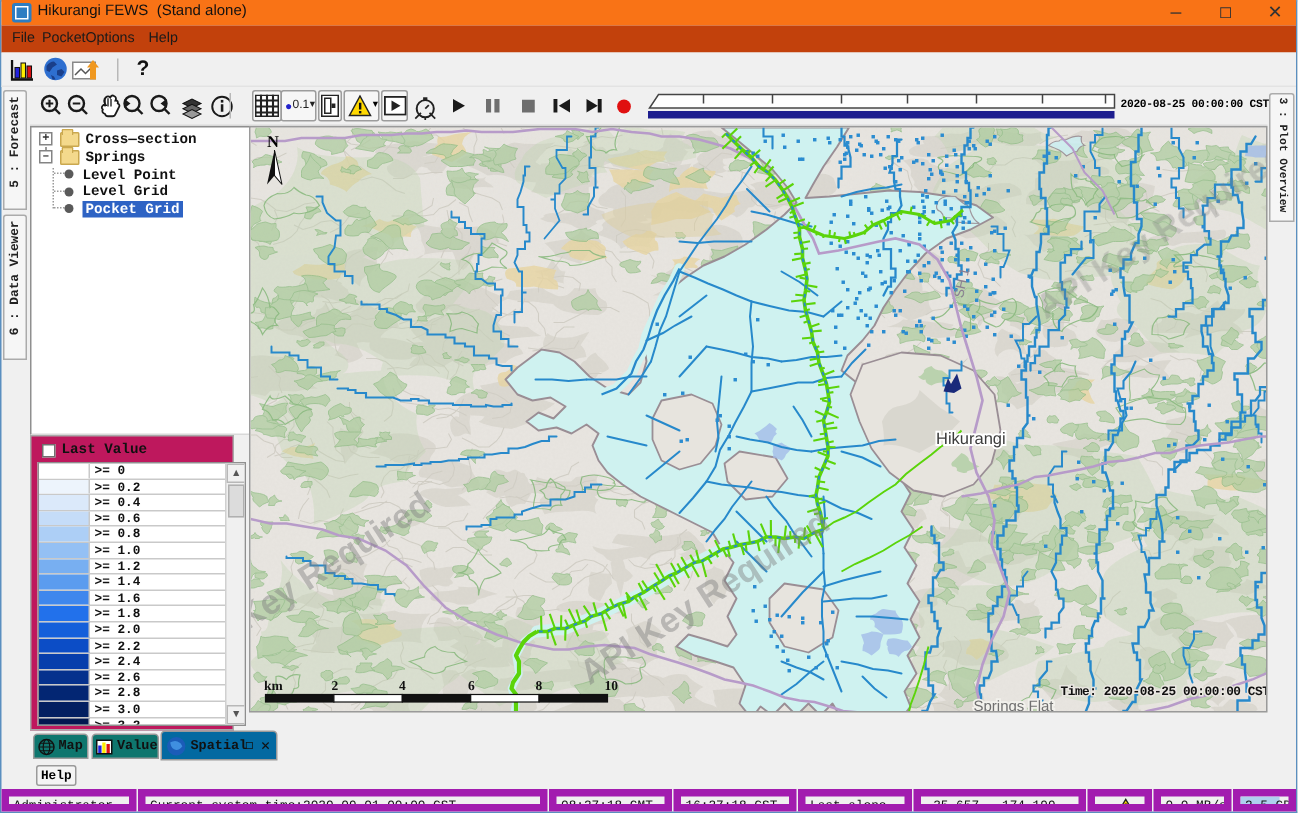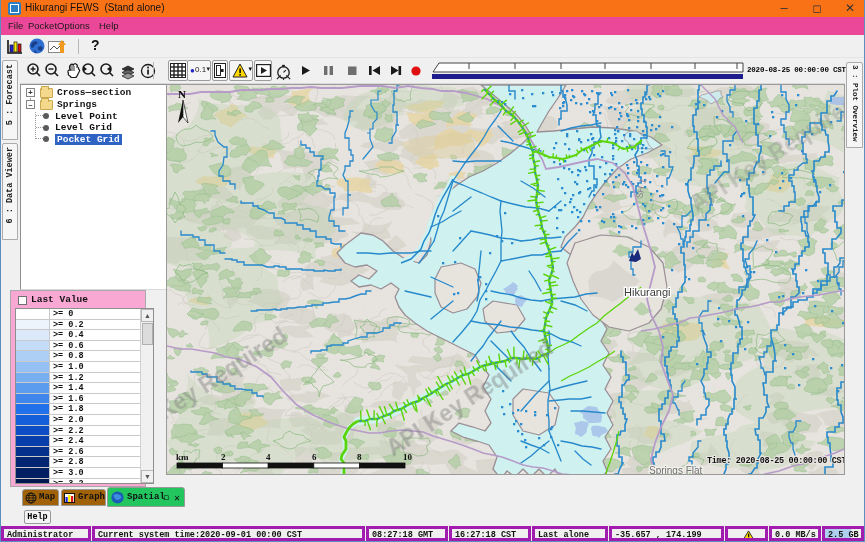--- a/index.html
+++ b/index.html
@@ -5,55 +5,55 @@
 .mono{font-family:"Liberation Mono",monospace;font-weight:bold}
 
 #frame{position:absolute;inset:0;border:1px solid #5a8fc0;border-top:1px solid #6aa1cf}
 
 #title{position:absolute;left:1px;top:0;right:1px;height:17px;background:#f97316}
 #title .txt{position:absolute;left:24px;top:2px;font-size:10px;color:#111}
 #appico{position:absolute;left:7px;top:2px;width:13px;height:13px;background:#2d7dc2;border-radius:2px}
 #appico:after{content:"";position:absolute;left:2px;top:2px;right:2px;bottom:2px;border:1px solid #fff}
 .wbtn{position:absolute;top:0;width:30px;height:17px;color:#333;font-size:11px;text-align:center;line-height:16px}
 
-#menu{position:absolute;left:1px;top:17px;right:1px;height:18px;background:#ec4899;font-size:9.5px;color:#1a1a1a}
+#menu{position:absolute;left:1px;top:17px;right:1px;height:18px;background:#c2410c;font-size:9.5px;color:#1a1a1a}
 #menu span{position:absolute;top:3px}
 
 #tb1{position:absolute;left:1px;top:35px;right:1px;height:23px;background:#f0f0f0;border-bottom:1px solid #e3e3e3}
 #tb2{position:absolute;left:20px;top:58px;width:825px;height:26px;background:#f0f0f0;border-bottom:1px solid #d9d9d9}
 .vsep{position:absolute;width:1px;background:#b8b8b8}
 
 .vtab{position:absolute;background:#f6f6f6;border:1px solid #ababab;border-radius:2px 2px 0 0;font-size:8.5px;color:#222;
  font-family:"Liberation Mono",monospace;font-weight:bold}
 .vtxt{writing-mode:vertical-rl;transform:rotate(180deg);letter-spacing:0px;white-space:nowrap;display:block;margin:auto;padding:3px 1px}
 .vtxtR{writing-mode:vertical-rl;white-space:nowrap;display:block;margin:auto;padding:3px 1px}
 
 #tree{position:absolute;left:20px;top:84px;width:147px;height:206px;background:#fff;border:1px solid #8f8f8f;border-right-color:#d9d9d9;border-bottom-color:#d9d9d9;font-family:"Liberation Mono",monospace;font-weight:bold;font-size:9.5px;color:#111}
 .trow{position:absolute;height:11px;line-height:11px;white-space:nowrap}
 .exp{position:absolute;width:9px;height:9px;border:1px solid #848484;background:#fff;font-size:8px;line-height:7px;text-align:center;color:#333}
 .fold{position:absolute;width:13px;height:10px;background:#f4d98c;border:1px solid #caa84f;border-radius:1px}
 .fold:before{content:"";position:absolute;left:0;top:-3px;width:6px;height:3px;background:#f4d98c;border:1px solid #caa84f;border-bottom:none;border-radius:1px 1px 0 0}
 .bull{position:absolute;width:6px;height:6px;background:#5a5a5a;border-radius:50%}
 
-#legend{position:absolute;left:10px;top:290px;width:136px;height:197px;background:#f9a8d4;border:1px solid #a9a9a9}
+#legend{position:absolute;left:20px;top:290px;width:136px;height:197px;background:#be185d;border:1px solid #a9a9a9}
 #lastv{position:absolute;left:6px;top:3px;font-family:"Liberation Mono",monospace;font-weight:bold;font-size:9.5px;color:#111}
 #cb{position:absolute;left:7px;top:5px;width:9px;height:9px;background:#fff;border:1px solid #707070}
 #ltable{position:absolute;left:4px;top:17px;width:139px;height:176px;background:#fff;border:1px solid #8f8f8f;overflow:hidden}
 .lr{position:relative;height:10.6px;border-bottom:1px solid #c9c9c9}
 .lsw{position:absolute;left:0;top:0;width:34px;height:100%;border-right:1px solid #c9c9c9}
 .lv{position:absolute;left:37px;top:0;font-family:"Liberation Mono",monospace;font-weight:bold;font-size:8.5px;color:#111;line-height:10px}
 #lscroll{position:absolute;right:0px;top:0;width:13px;height:174px;background:#f0f0f0;border-left:1px solid #d0d0d0}
 .sbtn{position:absolute;left:0;width:13px;height:13px;background:#f0f0f0;border:1px solid #b8b8b8;font-size:7px;text-align:center;line-height:11px;color:#555}
 
 #mapbox{position:absolute;left:166px;top:84px;width:679px;height:391px;background:#e9e7e2;border:1px solid #9a9a9a;overflow:hidden}
 
-.btab{position:absolute;background:#a16207;border:1px solid #9a9a9a;border-radius:3px 3px 0 0;font-family:"Liberation Mono",monospace;font-weight:bold;font-size:9px;color:#111}
+.btab{position:absolute;background:#0f766e;border:1px solid #9a9a9a;border-radius:3px 3px 0 0;font-family:"Liberation Mono",monospace;font-weight:bold;font-size:9px;color:#111}
 #logsbtn{position:absolute;left:24px;top:510px;width:27px;height:14px;background:#f4f4f4;border:1px solid #9a9a9a;border-radius:2px;font-family:"Liberation Mono",monospace;font-weight:bold;font-size:8.5px;text-align:center;line-height:12px}
 
-.sseg{position:absolute;top:526px;height:15px;background:#f0f0f0;border:3px solid #a21caf;font-family:"Liberation Mono",monospace;font-weight:bold;font-size:8.5px;color:#111;line-height:13px;padding-left:3px;white-space:nowrap;overflow:hidden}
+.sseg{position:absolute;top:526px;height:15px;background:#f0f0f0;border:5px solid #a21caf;font-family:"Liberation Mono",monospace;font-weight:normal;font-size:8.5px;color:#111;line-height:13px;padding-left:3px;white-space:nowrap;overflow:hidden}
 
 .tbtn{position:absolute;border:1px solid #9c9c9c;background:#f6f6f6;border-radius:2px}
 svg.ic{position:absolute}
 </style></head><body>
 
 <div id="frame"></div>
 <div id="title">
     <div id="appico"></div>
     <span class="txt">Hikurangi FEWS&nbsp;&nbsp;(Stand alone)</span>
   </div>
@@ -1982,23 +1982,23 @@
  <span style="position:absolute;left:16px;top:2px">Map</span>
 </div>
 <div class="btab" style="left:61px;top:489px;width:45px;height:17px">
  <svg width="12" height="12" style="position:absolute;left:2px;top:2px" viewBox="0 0 12 12">
       <rect x="0" y="1" width="11" height="10" fill="#111"></rect>
       <rect x="1" y="2" width="9" height="8" fill="#fff"></rect>
       <rect x="1.5" y="5" width="2.2" height="5" fill="#2222dd"></rect>
       <rect x="4.2" y="3" width="2.2" height="7" fill="#ffee00"></rect>
       <rect x="7" y="4" width="2.2" height="6" fill="#dd1111"></rect>
     </svg>
- <span style="position:absolute;left:16px;top:2px">Graph</span>
+ <span style="position:absolute;left:16px;top:2px">Value</span>
 </div>
-<div class="btab" style="left:107px;top:487px;width:78px;height:20px;background:#22c55e">
+<div class="btab" style="left:107px;top:487px;width:78px;height:20px;background:#0369a1">
  <svg width="13" height="13" style="position:absolute;left:3px;top:3px" viewBox="0 0 16 16">
       <circle cx="8" cy="8" r="7.5" fill="#1b5cb8"></circle>
       <path d="M3 5 q3 -2 6 -1 q3 1 4 4 q-2 3 -5 3 q-4 0 -5 -6z" fill="#3f8fe0"></path>
     </svg>
  <span style="position:absolute;left:19px;top:4px">Spatial</span>
  <span style="position:absolute;right:15px;top:4px;font-size:9px">◻</span>
  <span style="position:absolute;right:4px;top:4px;font-size:10px">✕</span>
 </div>
 <div id="logsbtn">Help</div>
 

